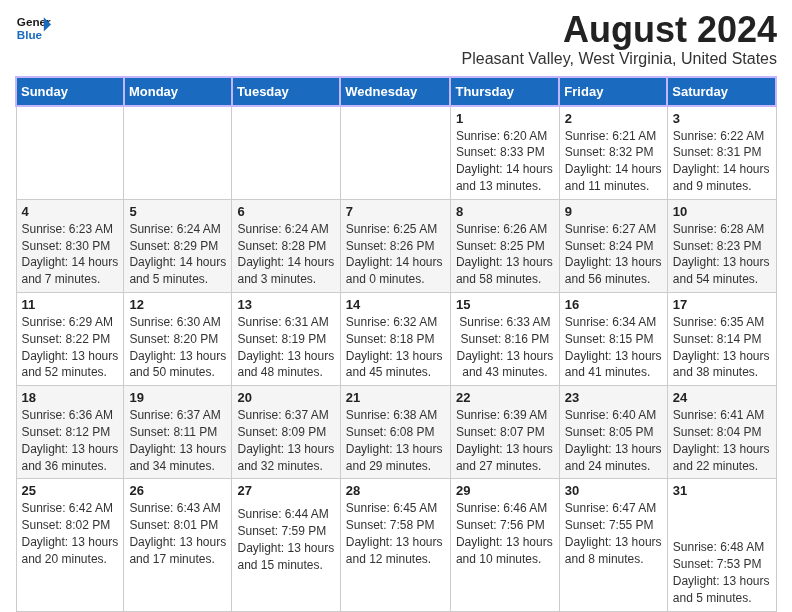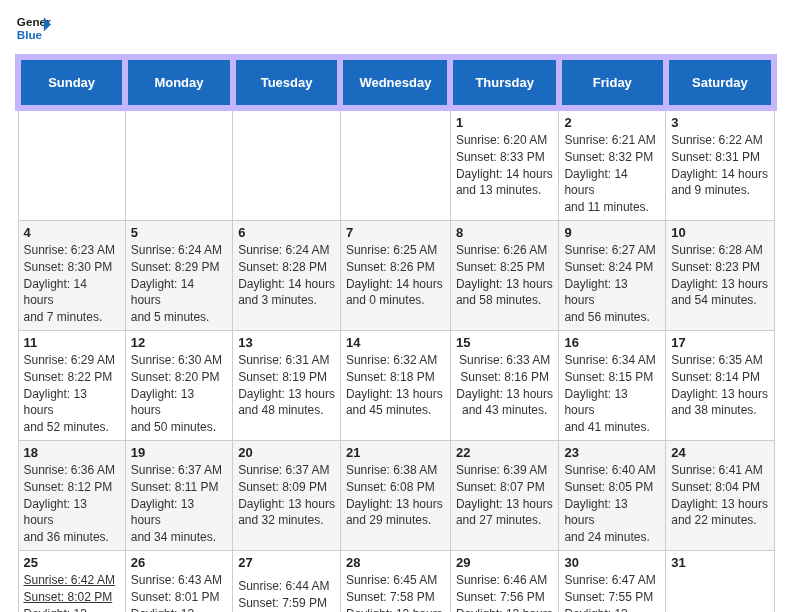--- a/index.html
+++ b/index.html
@@ -39,25 +39,25 @@
       color: #333;
     }
     .calendar {
       width: 100%;
       border-collapse: collapse;
       font-size: 11px;
     }
     .calendar th {
       background: #1a6bbf;
       color: #fff;
-      padding: 15px 4px;
-      text-align: center;
+      padding: 6px 4px;
+      text-align: left;
       font-size: 13px;
       font-weight: bold;
-      border: 6px solid #c4b5fd;
+      border: 2px solid #c4b5fd;
     }
     .calendar td {
       vertical-align: top;
       padding: 4px 5px;
       border: 1px solid #ccc;
       min-height: 80px;
       width: 113px;
       background: #fff;
     }
     .calendar tr:nth-child(even) td {
@@ -90,20 +90,24 @@
 <body>
 
 <div class="header">
   <div class="logo">
     <svg class="logo-icon" viewBox="0 0 40 40" xmlns="http://www.w3.org/2000/svg">
       <text x="2" y="18" font-size="13" font-weight="bold" fill="#1a1a1a">General</text>
       <text x="2" y="32" font-size="13" font-weight="bold" fill="#1a6bbf">Blue</text>
       <polygon points="32,8 40,16 32,24" fill="#1a6bbf"></polygon>
     </svg>
   </div>
+  <div class="title-block">
+    <div class="month-title">August 2024</div>
+    <div class="location-title">Pleasant Valley, West Virginia, United States</div>
+  </div>
 </div>
 
 <table class="calendar">
   <thead>
     <tr>
 
     <th>Sunday</th>
         <th>Monday</th>
         <th>Tuesday</th>
         <th>Wednesday</th>
@@ -289,21 +293,21 @@
           <div class="day-number">24</div>
           <div class="day-info" style="white-space: pre-line;">Sunrise: 6:41 AM
 Sunset: 8:04 PM
 Daylight: 13 hours
 and 22 minutes.</div>
         </td>
       </tr>
       <tr class="week-row">
         <td>
           <div class="day-number">25</div>
-          <div class="day-info" style="white-space: pre-line; text-decoration: underline;">Sunrise: 6:42 AM
+          <div class="day-info" style="white-space: pre-line;">Sunrise: 6:42 AM
 Sunset: 8:02 PM
 Daylight: 13 hours
 and 20 minutes.</div>
         </td>
         <td>
           <div class="day-number">26</div>
           <div class="day-info" style="white-space: pre-line;">Sunrise: 6:43 AM
 Sunset: 8:01 PM
 Daylight: 13 hours
 and 17 minutes.</div>

